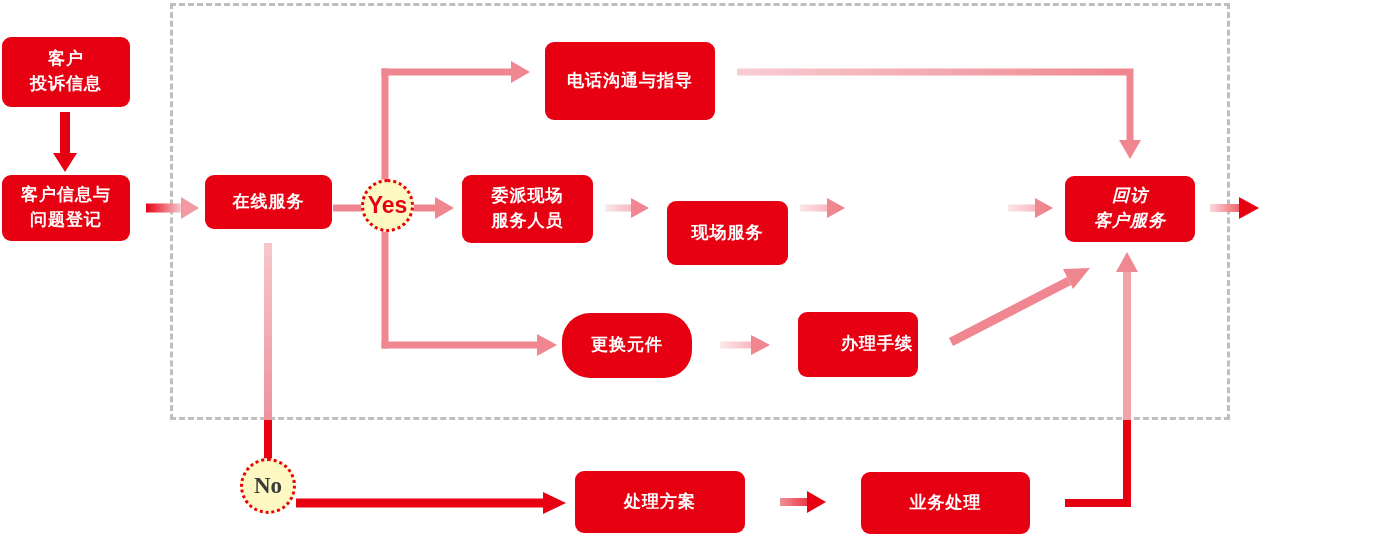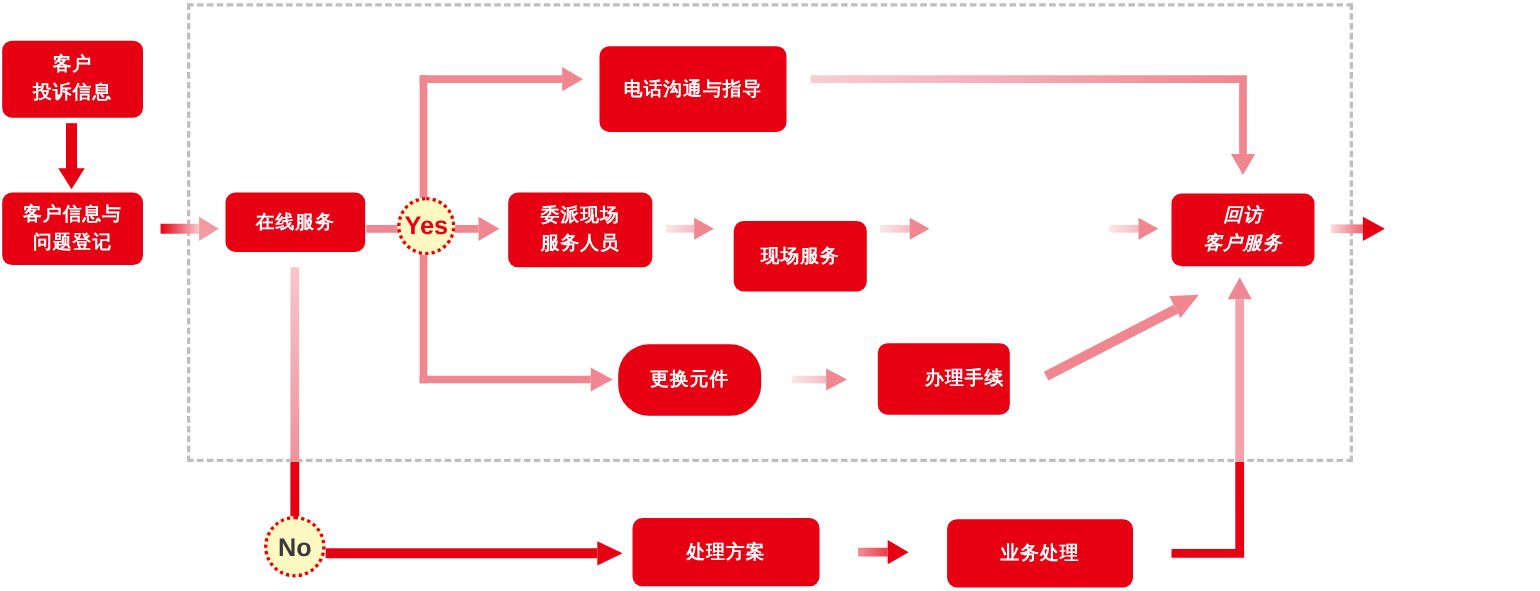--- a/index.html
+++ b/index.html
@@ -175,15 +175,15 @@
   <div class="node" style="left:562px;top:313px;width:130px;height:65px;border-radius:28px;">更换元件</div>
 
   <div class="node" style="left:798px;top:312px;width:120px;height:65px;padding-left:38px;">办理手续</div>
 
   <div class="node" style="left:575px;top:471px;width:170px;height:62px;">处理方案</div>
 
   <div class="node" style="left:861px;top:472px;width:169px;height:62px;">业务处理</div>
 
   <div class="decision yes" style="left:361px;top:179px;width:53px;height:53px;">Yes</div>
 
-  <div class="decision no" style="left:240px;top:469px;width:56px;height:56px;">No</div>
+  <div class="decision no" style="left:240px;top:458px;width:56px;height:56px;font-family:Liberation Serif, serif;">No</div>
 
 </div>
 
 </body></html>

